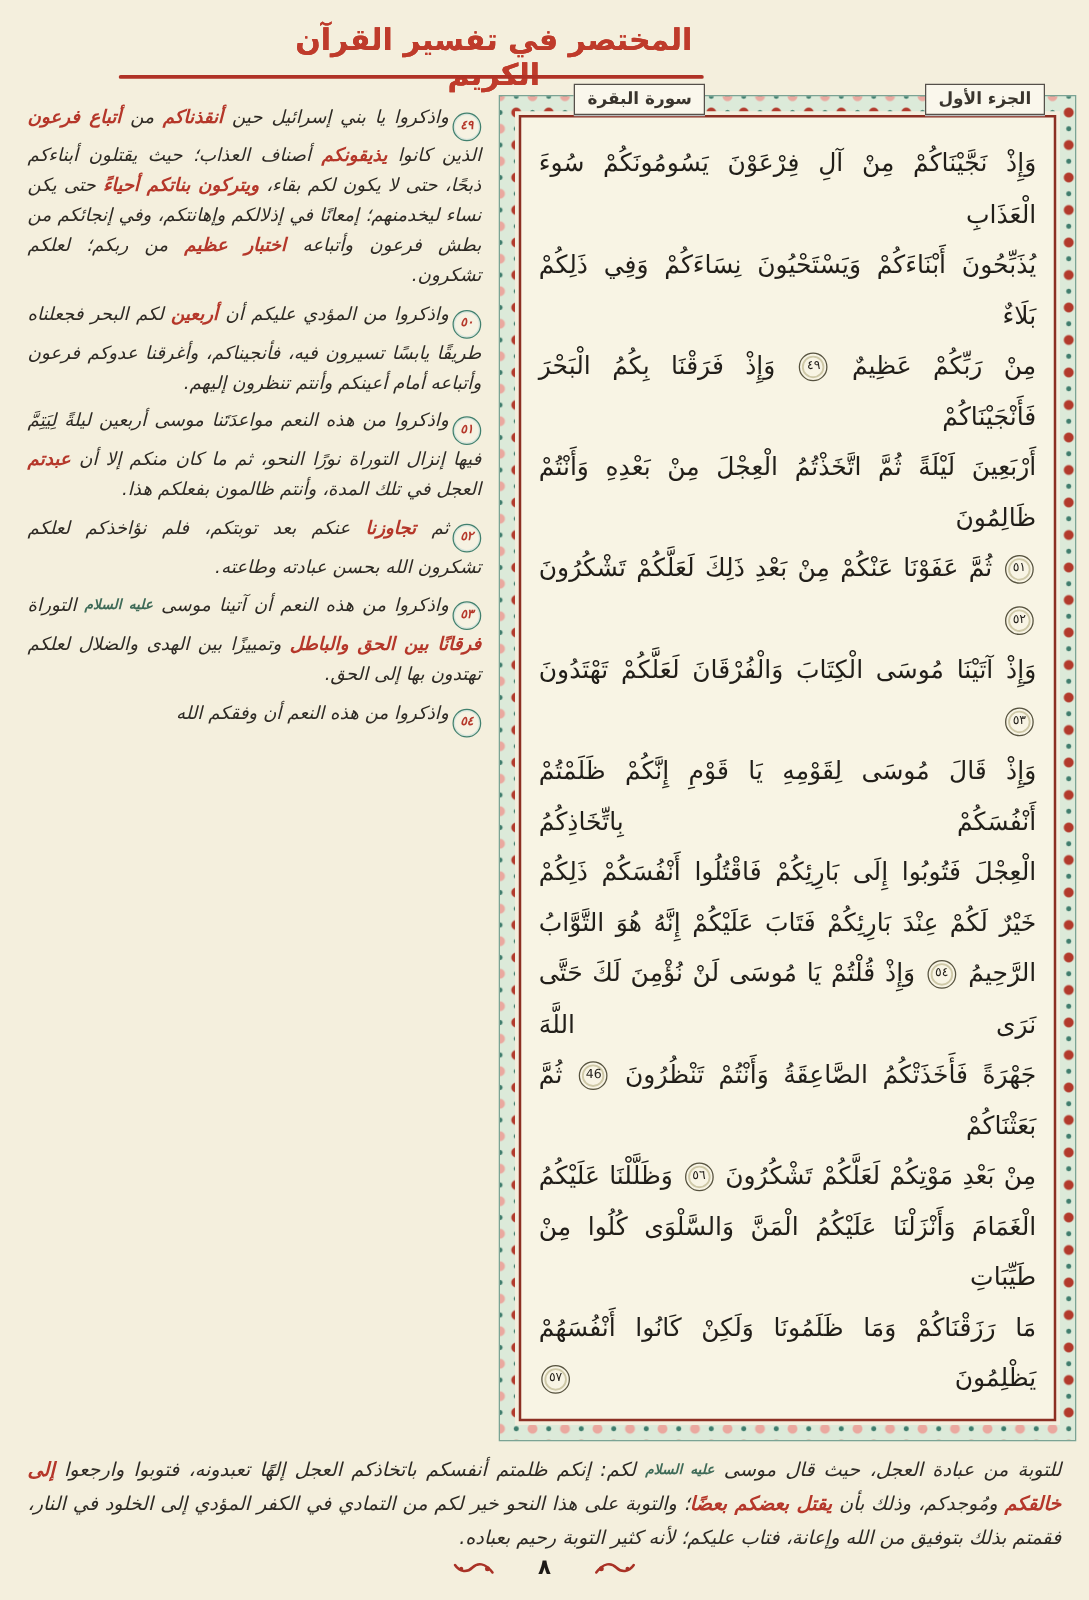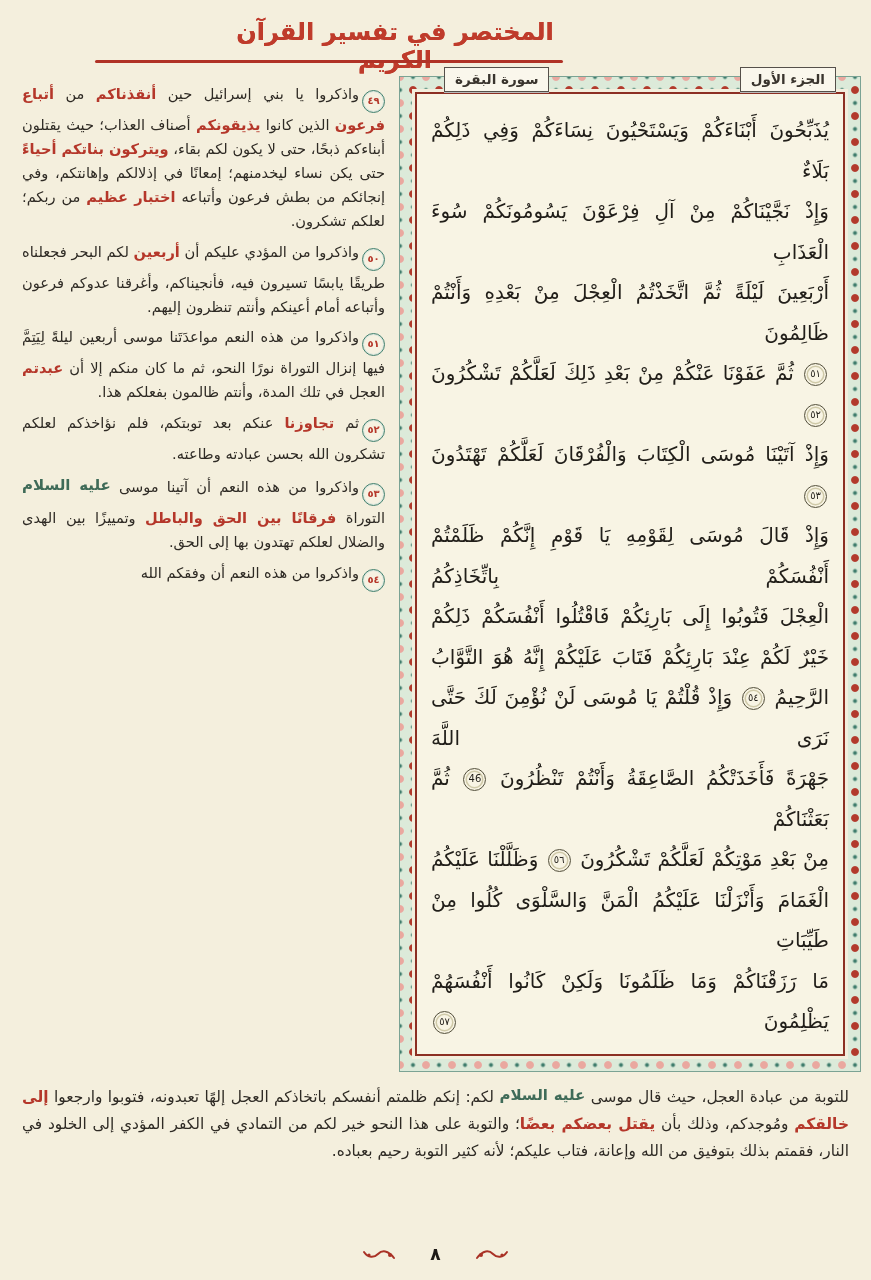--- a/index.html
+++ b/index.html
@@ -55,21 +55,21 @@
     padding:16px 14px 12px 14px;
     min-height:608px;
   }
   .qlabel{
     position:absolute;top:-10px;
     background:#faf7ec;border:1px solid #55504a;
     padding:3px 10px 4px 10px;
     font-size:13.5px;font-weight:bold;color:#3a352e;
     box-shadow:0 1px 0 #bbb;
   }
-  .qlabel.surah{left:44px;}
+  .qlabel.surah{left:59px;}
   .qlabel.juz{right:24px;}
   .qline{
     font-size:20px;line-height:40.5px;
     color:#211e19;
     text-align:justify;text-align-last:justify;
     white-space:normal;
     font-weight:500;
   }
   .vmark{
     display:inline-block;width:21px;height:21px;line-height:19px;
@@ -83,31 +83,32 @@
   
   .commentary-col{
     flex:1 1 auto;min-width:0;
     padding-top:6px;
   }
   .commentary-col p, .fullwidth p{
     margin:0 0 7px 0;
     font-size:14.6px;line-height:1.64;
     text-align:justify;
     color:#2e2a24;
+    font-style:italic;
   }
   .vbadge{
     display:inline-block;width:21px;height:21px;line-height:19px;
     border:1.5px solid #41806e;border-radius:50%;
     box-shadow:0 0 0 1px #d6e4dc inset;
     color:#b5372a;font-size:10px;font-weight:bold;
     text-align:center;vertical-align:-5px;margin-left:3px;
     background:#f6f2e2;
   }
   .hl{color:#b5372a;font-weight:bold;}
-  .honorific{font-size:15px;color:#3f6b58;vertical-align:2px;font-weight:bold;}
+  .honorific{font-size:11px;color:#3f6b58;vertical-align:2px;font-weight:bold;}
 
   
   .fullwidth{
     padding:10px 22px 0 22px;
   }
   .fullwidth p{font-size:15.4px;line-height:1.78;margin-bottom:5px;}
   .fullwidth p.cont{text-align:justify;}
 
   
   footer{
@@ -126,22 +127,23 @@
     <div class="page-title">المختصر في تفسير القرآن الكريم</div>
     <div class="title-underline"></div>
   </header>
 
   <div class="content">
 
     <section class="quran-panel">
       <div class="qlabel surah">سورة البقرة</div>
       <div class="qlabel juz">الجزء الأول</div>
       <div class="quran-inner">
+          <div class="qline">وَإِذْ نَجَّيْنَاكُمْ مِنْ آلِ فِرْعَوْنَ يَسُومُونَكُمْ سُوءَ الْعَذَابِ</div>
           <div class="qline">يُذَبِّحُونَ أَبْنَاءَكُمْ وَيَسْتَحْيُونَ نِسَاءَكُمْ وَفِي ذَلِكُمْ بَلَاءٌ</div>
-          <div class="qline">وَإِذْ نَجَّيْنَاكُمْ مِنْ آلِ فِرْعَوْنَ يَسُومُونَكُمْ سُوءَ الْعَذَابِ</div>
+          <div class="qline">مِنْ رَبِّكُمْ عَظِيمٌ <span class="vmark">٤٩</span> وَإِذْ فَرَقْنَا بِكُمُ الْبَحْرَ فَأَنْجَيْنَاكُمْ</div>
           <div class="qline">أَرْبَعِينَ لَيْلَةً ثُمَّ اتَّخَذْتُمُ الْعِجْلَ مِنْ بَعْدِهِ وَأَنْتُمْ ظَالِمُونَ</div>
           <div class="qline"><span class="vmark">٥١</span> ثُمَّ عَفَوْنَا عَنْكُمْ مِنْ بَعْدِ ذَلِكَ لَعَلَّكُمْ تَشْكُرُونَ <span class="vmark">٥٢</span></div>
           <div class="qline">وَإِذْ آتَيْنَا مُوسَى الْكِتَابَ وَالْفُرْقَانَ لَعَلَّكُمْ تَهْتَدُونَ <span class="vmark">٥٣</span></div>
           <div class="qline">وَإِذْ قَالَ مُوسَى لِقَوْمِهِ يَا قَوْمِ إِنَّكُمْ ظَلَمْتُمْ أَنْفُسَكُمْ بِاتِّخَاذِكُمُ</div>
           <div class="qline">الْعِجْلَ فَتُوبُوا إِلَى بَارِئِكُمْ فَاقْتُلُوا أَنْفُسَكُمْ ذَلِكُمْ</div>
           <div class="qline">خَيْرٌ لَكُمْ عِنْدَ بَارِئِكُمْ فَتَابَ عَلَيْكُمْ إِنَّهُ هُوَ التَّوَّابُ</div>
           <div class="qline">الرَّحِيمُ <span class="vmark">٥٤</span> وَإِذْ قُلْتُمْ يَا مُوسَى لَنْ نُؤْمِنَ لَكَ حَتَّى نَرَى اللَّهَ</div>
           <div class="qline">جَهْرَةً فَأَخَذَتْكُمُ الصَّاعِقَةُ وَأَنْتُمْ تَنْظُرُونَ <span class="vmark">46</span> ثُمَّ بَعَثْنَاكُمْ</div>
           <div class="qline">مِنْ بَعْدِ مَوْتِكُمْ لَعَلَّكُمْ تَشْكُرُونَ <span class="vmark">٥٦</span> وَظَلَّلْنَا عَلَيْكُمُ</div>
           <div class="qline">الْغَمَامَ وَأَنْزَلْنَا عَلَيْكُمُ الْمَنَّ وَالسَّلْوَى كُلُوا مِنْ طَيِّبَاتِ</div>

